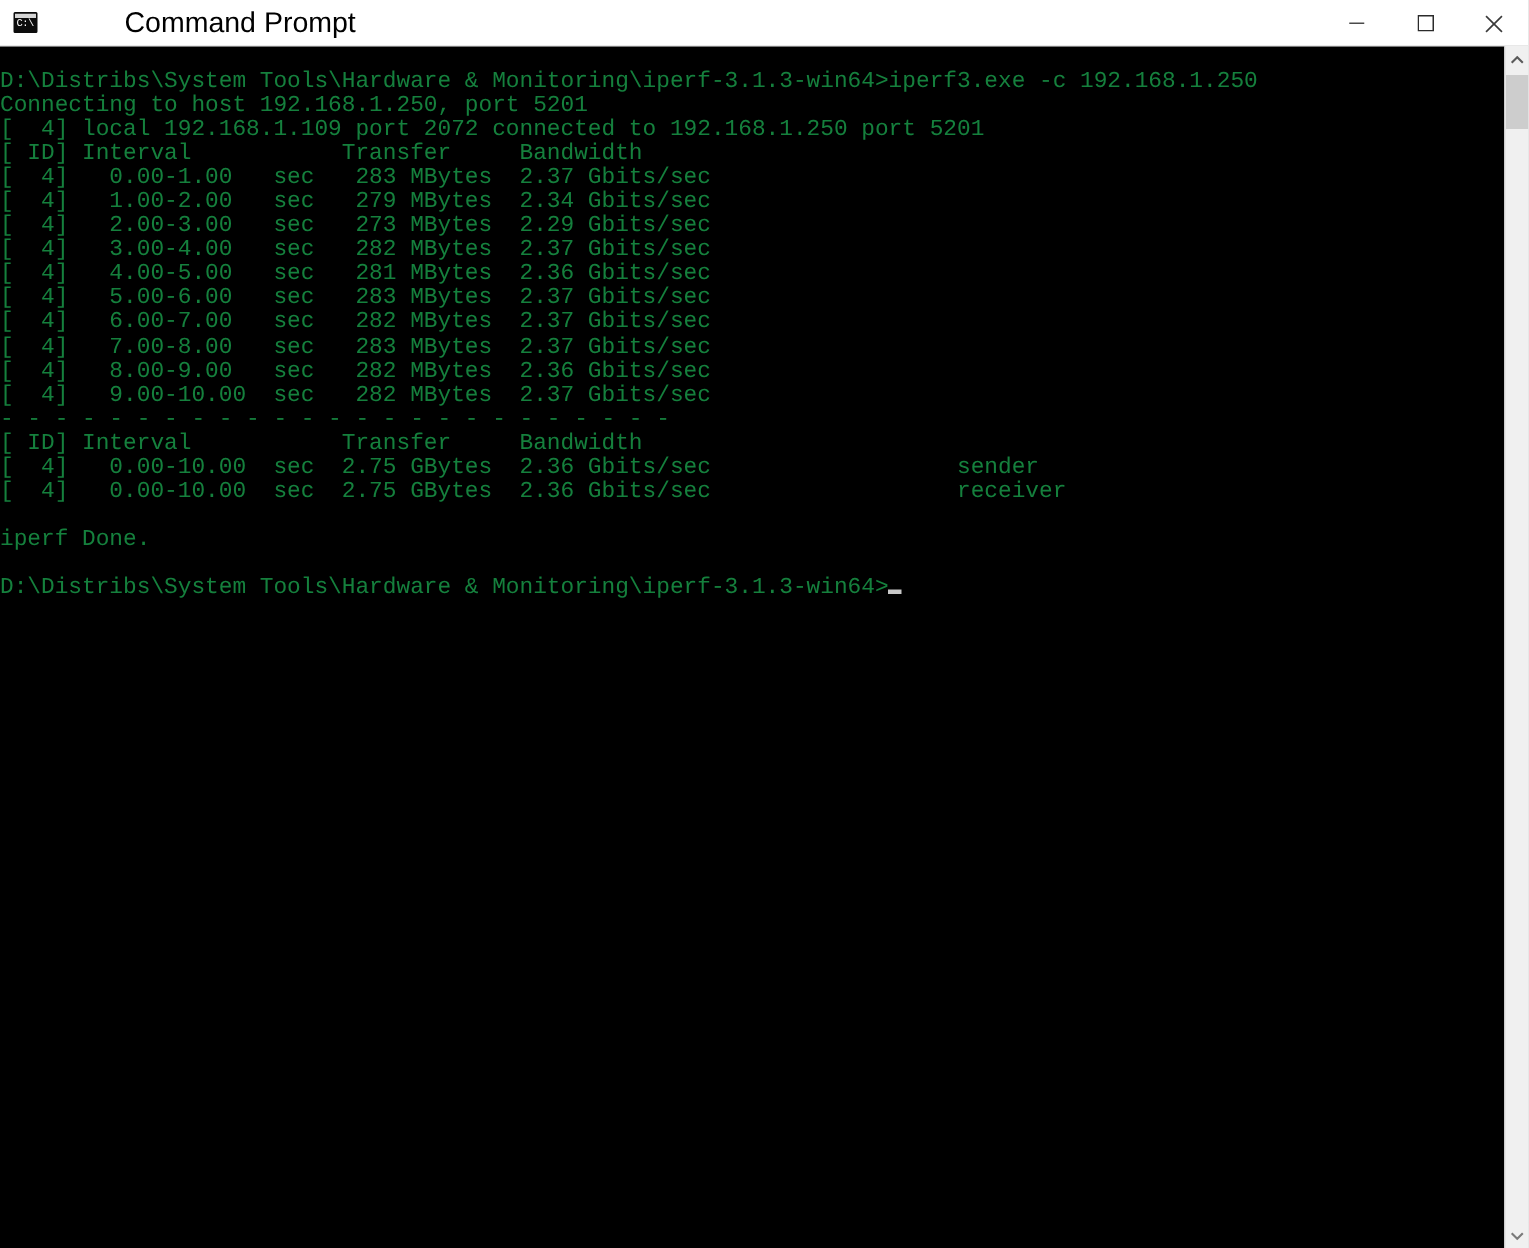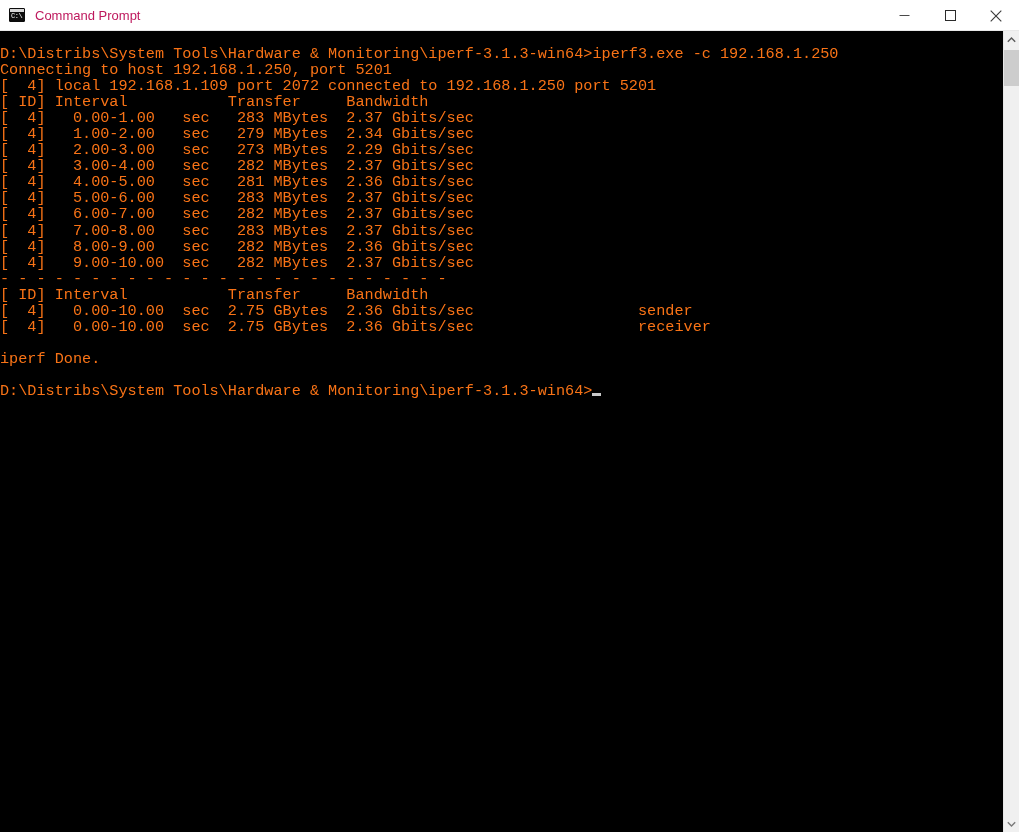--- a/index.html
+++ b/index.html
@@ -59,25 +59,26 @@
     top: 3px; left: 1px;
     font-family: "Liberation Mono", monospace;
     font-size: 7px;
     line-height: 8px;
     color: #ffffff;
     letter-spacing: -0.4px;
     white-space: nowrap;
   }
   #title-text {
     font-family: "Liberation Sans", sans-serif;
-    font-size: 13px;
-    color: #be185d;
+    font-size: 19px;
+    color: #000000;
     line-height: 31px;
     white-space: nowrap;
     flex: 0 0 auto;
+    margin-left: 48px;
   }
   #window-controls {
     position: absolute;
     top: 0;
     right: 0;
     height: 31px;
     display: flex;
     align-items: stretch;
   }
   .wc-btn {
@@ -101,21 +102,21 @@
     width: 1003px;
     height: 801px;
     background: #000000;
     overflow: hidden;
     box-sizing: border-box;
   }
   #console-text {
     font-family: "Liberation Mono", monospace;
     font-size: 15.2px;
     line-height: 16.05px;
-    color: #f97316;
+    color: #15803d;
     white-space: pre;
     padding: 0;
     margin: 0;
     letter-spacing: 0px;
     position: absolute;
     top: 15px;
     left: 0px;
   }
   .line { display: block; height: 16.05px; white-space: pre; }
   .cursor {

